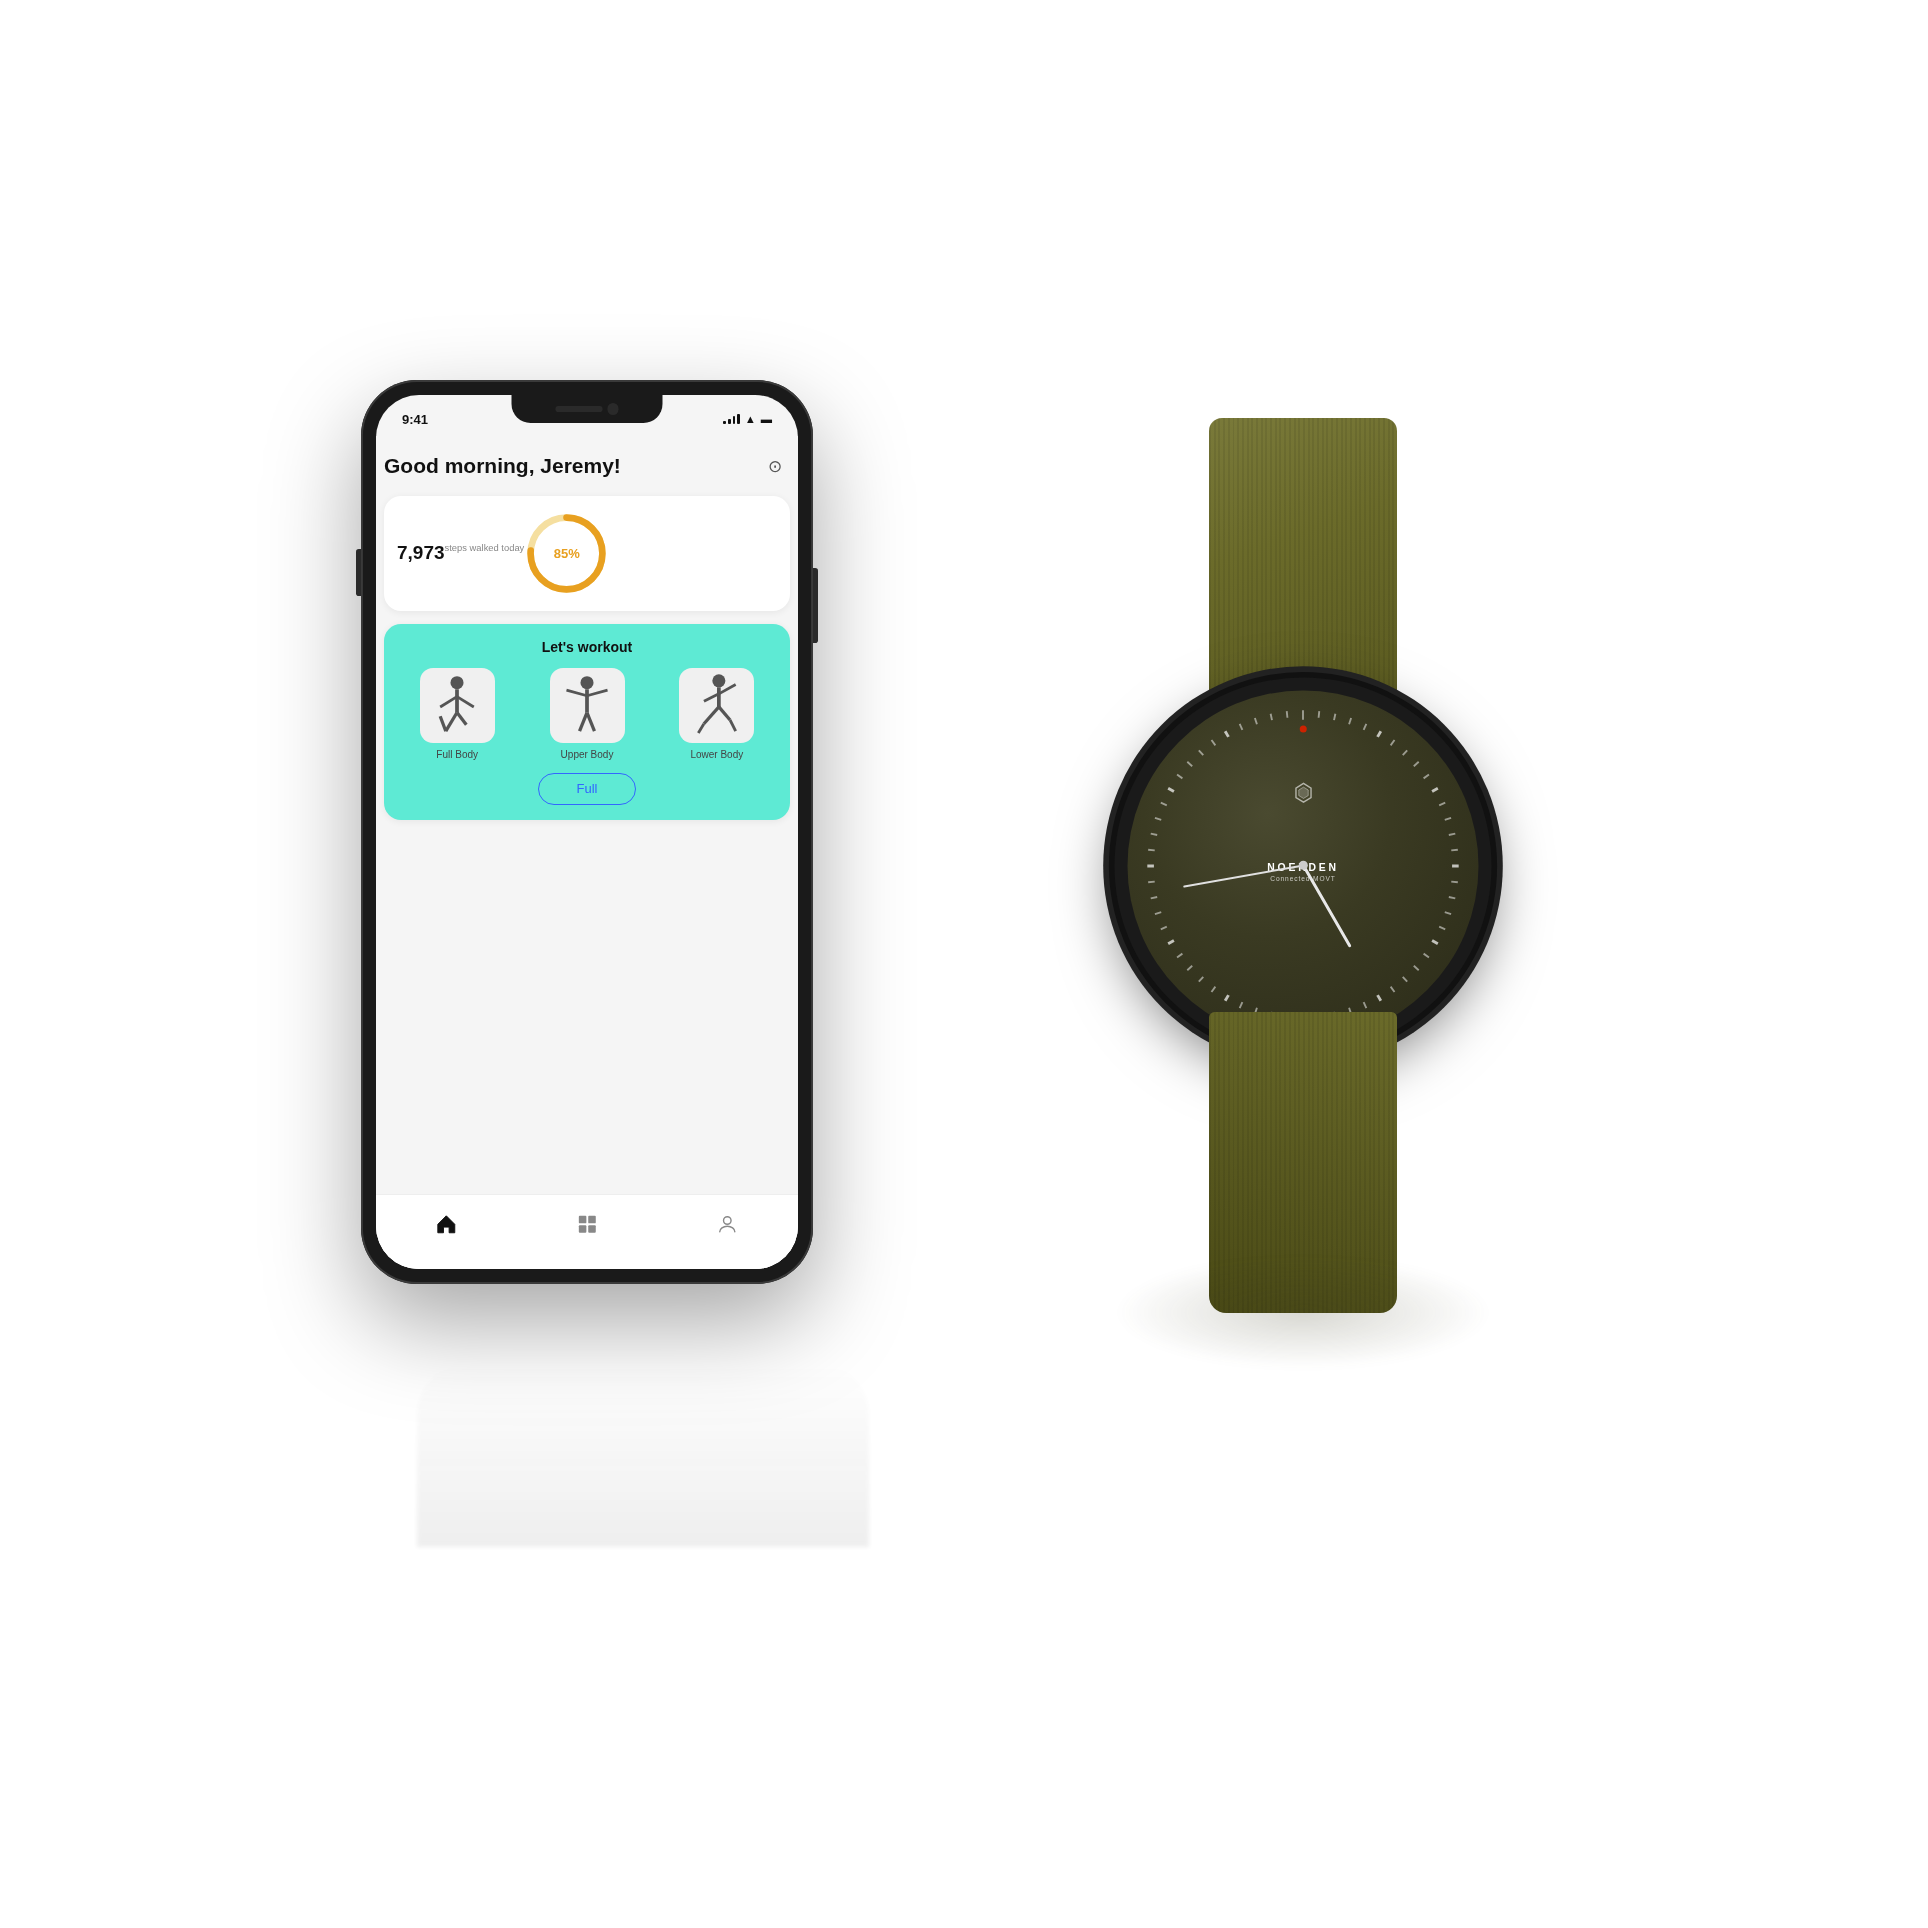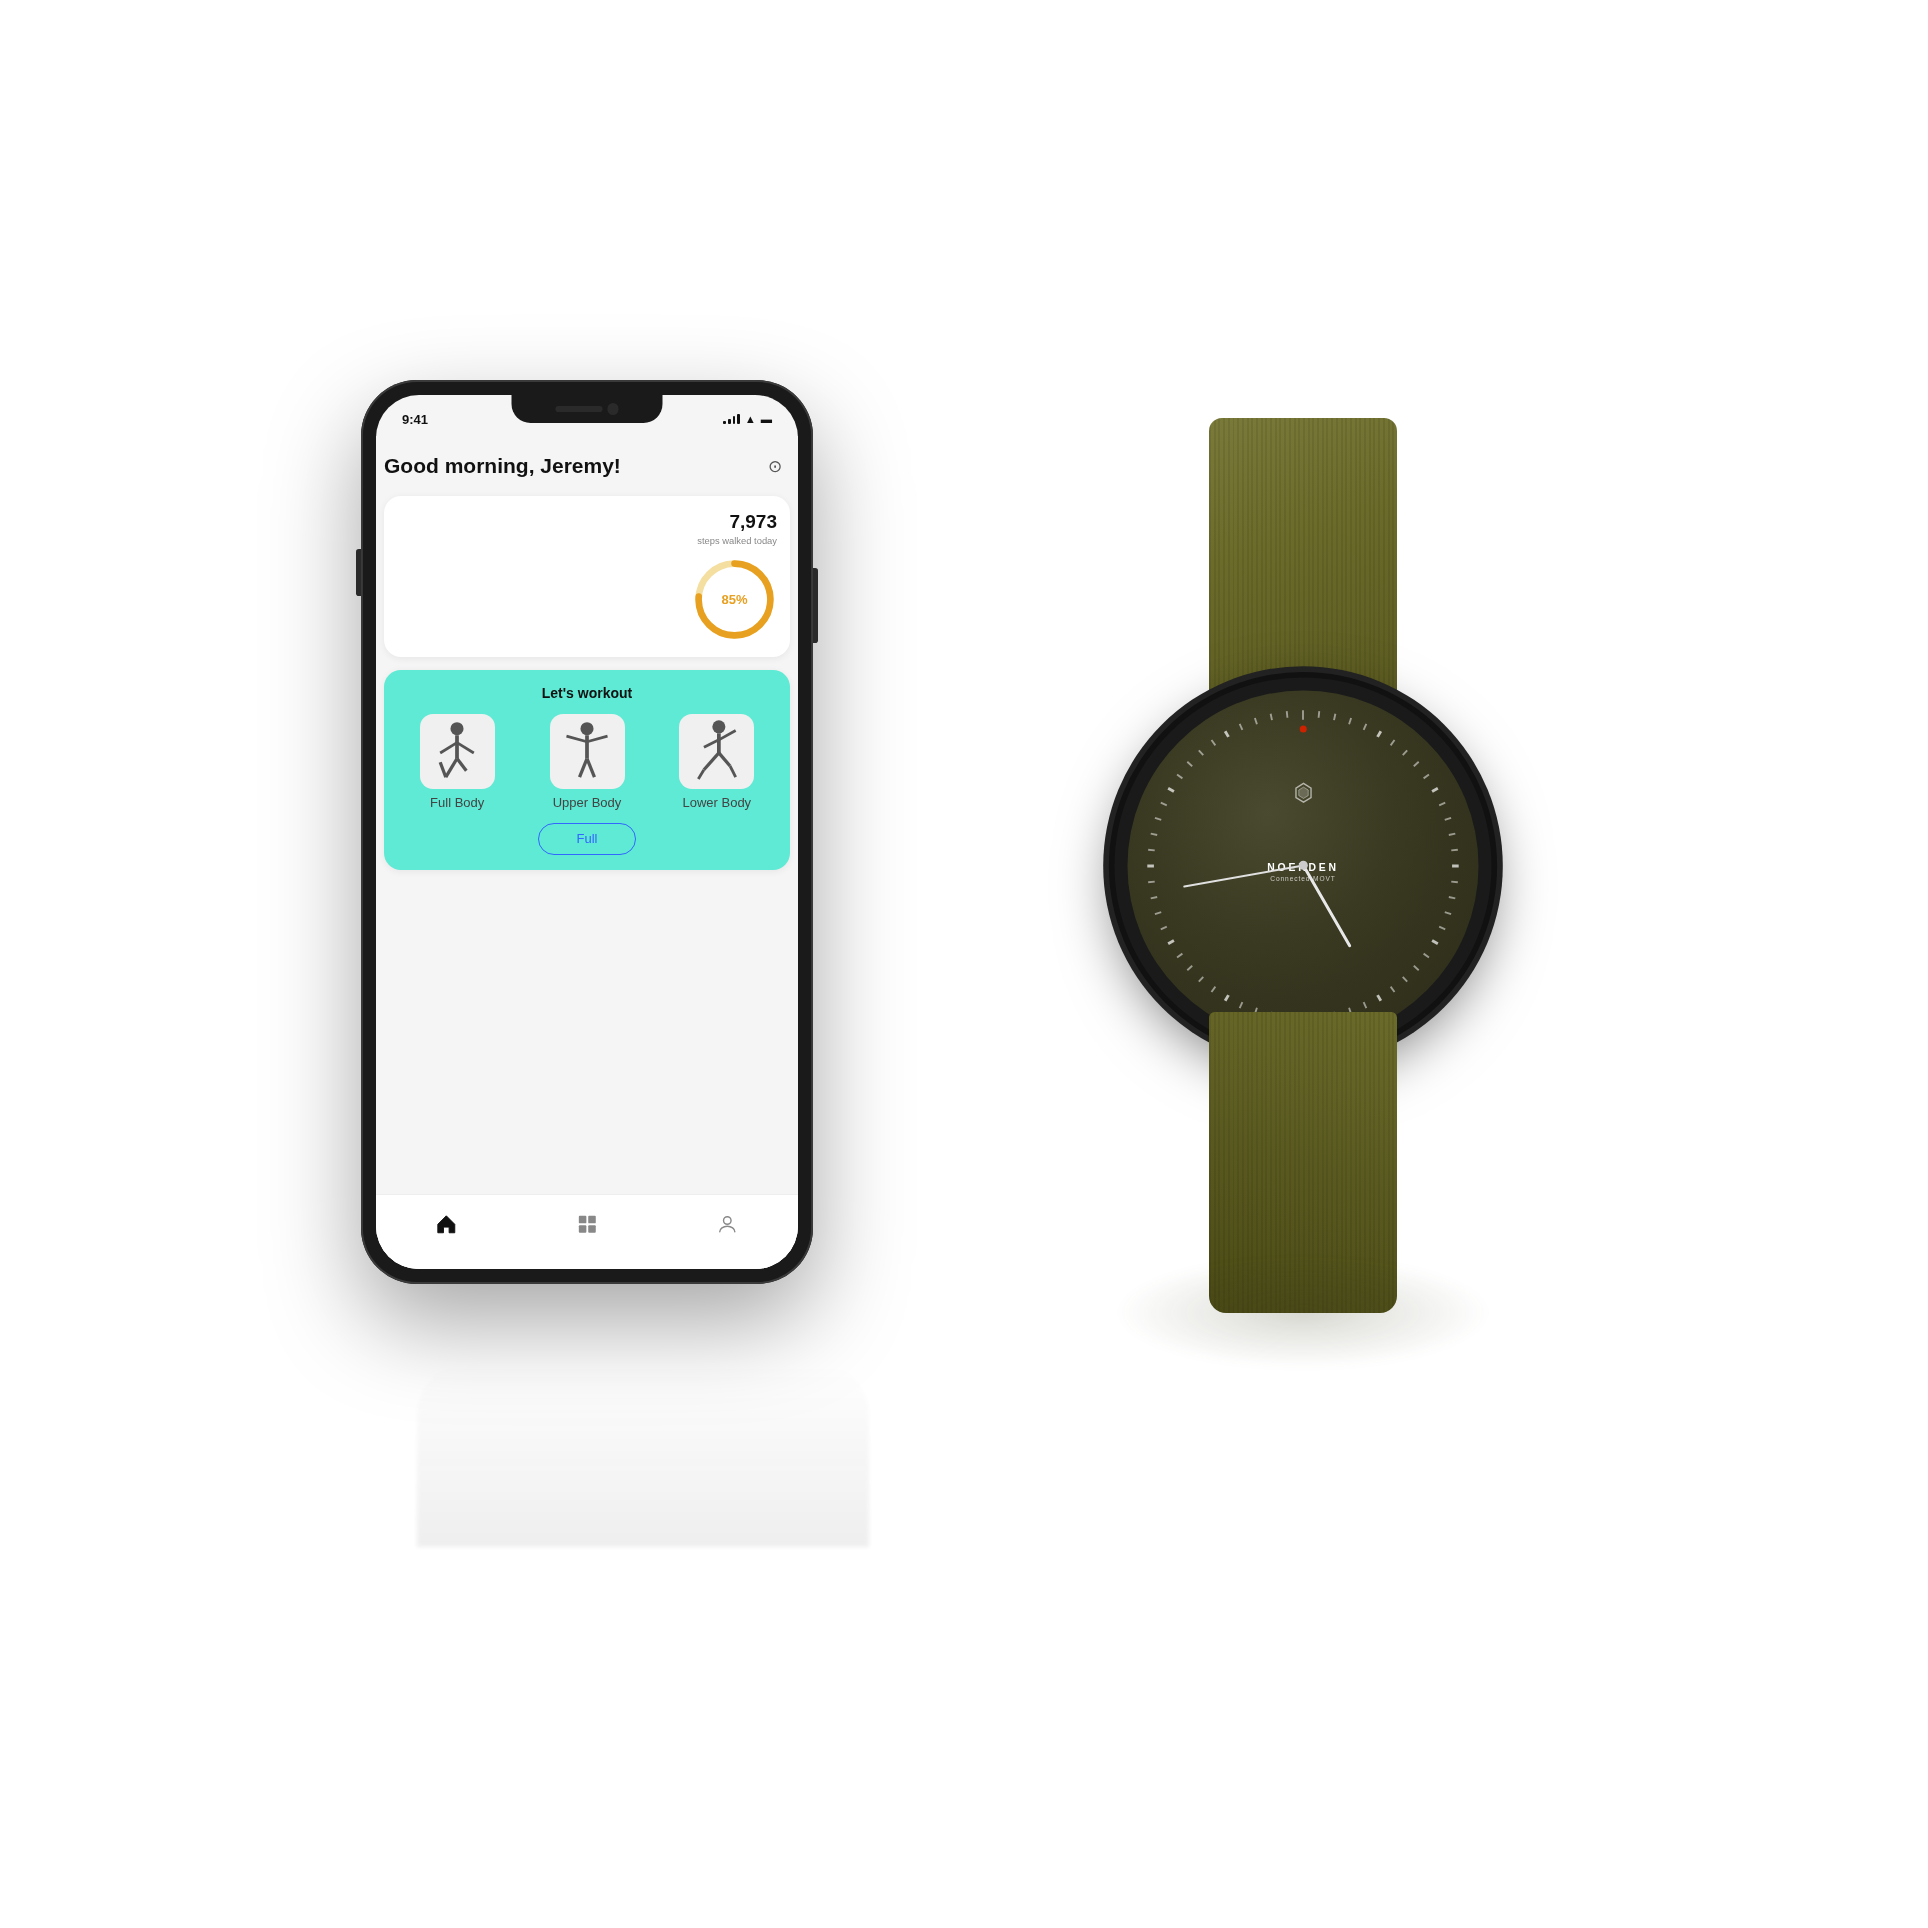--- a/index.html
+++ b/index.html
@@ -181,22 +181,22 @@
       display: flex;
       gap: 11.3px;
       margin-bottom: 13px;
     }
     .stat-card {
       flex: 1;
       background: #fff;
       border-radius: 17px;
       padding: 15px 13px;
       display: flex;
-      flex-direction: column;
-      align-items: flex-end;
+      flex-direction: row;
+      align-items: center;
       box-shadow: 0 1.9px 7.5px rgba(0,0,0,0.06);
     }
     .stat-number {
       font-size: 19px;
       font-weight: 700;
       color: #111;
       margin-bottom: 1.9px;
     }
     .stat-label {
       font-size: 9.4px;
@@ -260,21 +260,21 @@
       height: 75px;
       background: #f0f0f0;
       border-radius: 13px;
       display: flex;
       align-items: center;
       justify-content: center;
       font-size: 26px;
       overflow: hidden;
     }
     .workout-img-label {
-      font-size: 13px;
+      font-size: 10px;
       color: #444;
       text-align: center;
     }
     .more-btn {
       display: flex;
       align-items: center;
       justify-content: center;
     }
     .more-btn-inner {
       border: 1.4px solid #3366ff;

